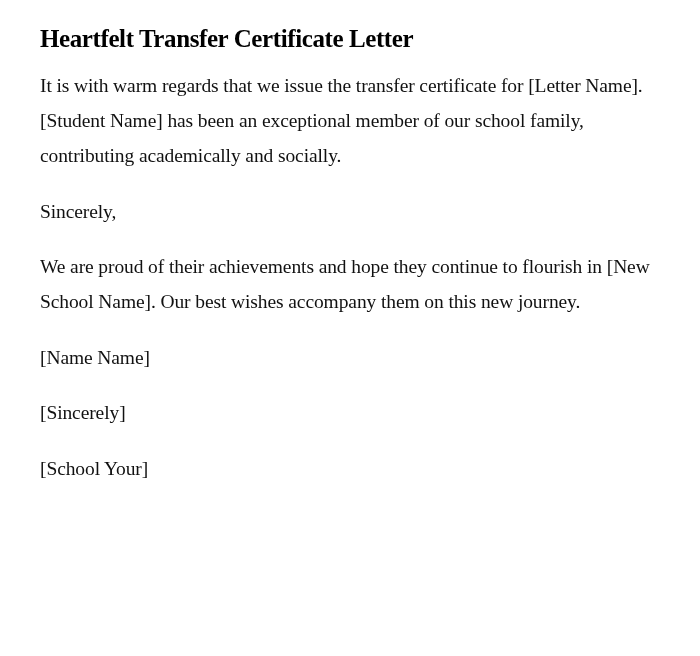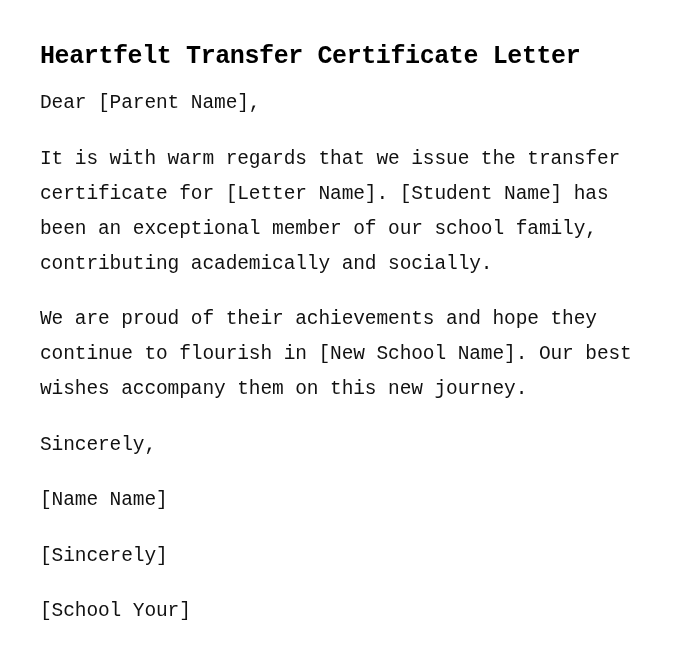--- a/index.html
+++ b/index.html
@@ -1,34 +1,33 @@
 <!DOCTYPE html>
 <html><head>
   <meta charset="utf-8">
   <style>
     html, body { margin: 0; padding: 0; background: #ffffff; }
     body { width: 700px; height: 656px; overflow: hidden; position: relative; }
     .doc {
-      position: absolute; left: 40px; top: 38px; width: 620px;
-      font-family: Liberation Mono, monospace; color: #111111;
+      position: absolute; left: 40px; top: 20px; width: 620px;
+      font-family: Liberation Serif, serif; color: #111111;
     }
     h1 {
       margin: 0 0 10px 0; font-size: 25px; font-weight: bold;
       letter-spacing: -0.4px; line-height: 38px; color: #000000;
     }
     p {
       margin: 0 0 20.5px 0; font-size: 19.5px; line-height: 35px;
       letter-spacing: -0.1px;
     }
   </style>
 </head>
 <body>
 
 <div class="doc">
   <h1>Heartfelt Transfer Certificate Letter</h1>
-  <p>Dear [Parent Name],</p>
   <p>It is with warm regards that we issue the transfer certificate for [Letter Name]. [Student Name] has been an exceptional member of our school family, contributing academically and socially.</p>
+  <p>Sincerely,</p>
   <p>We are proud of their achievements and hope they continue to flourish in [New School Name]. Our best wishes accompany them on this new journey.</p>
-  <p>Sincerely,</p>
   <p>[Name Name]</p>
   <p>[Sincerely]</p>
   <p>[School Your]</p>
 </div>
 
 </body></html>

